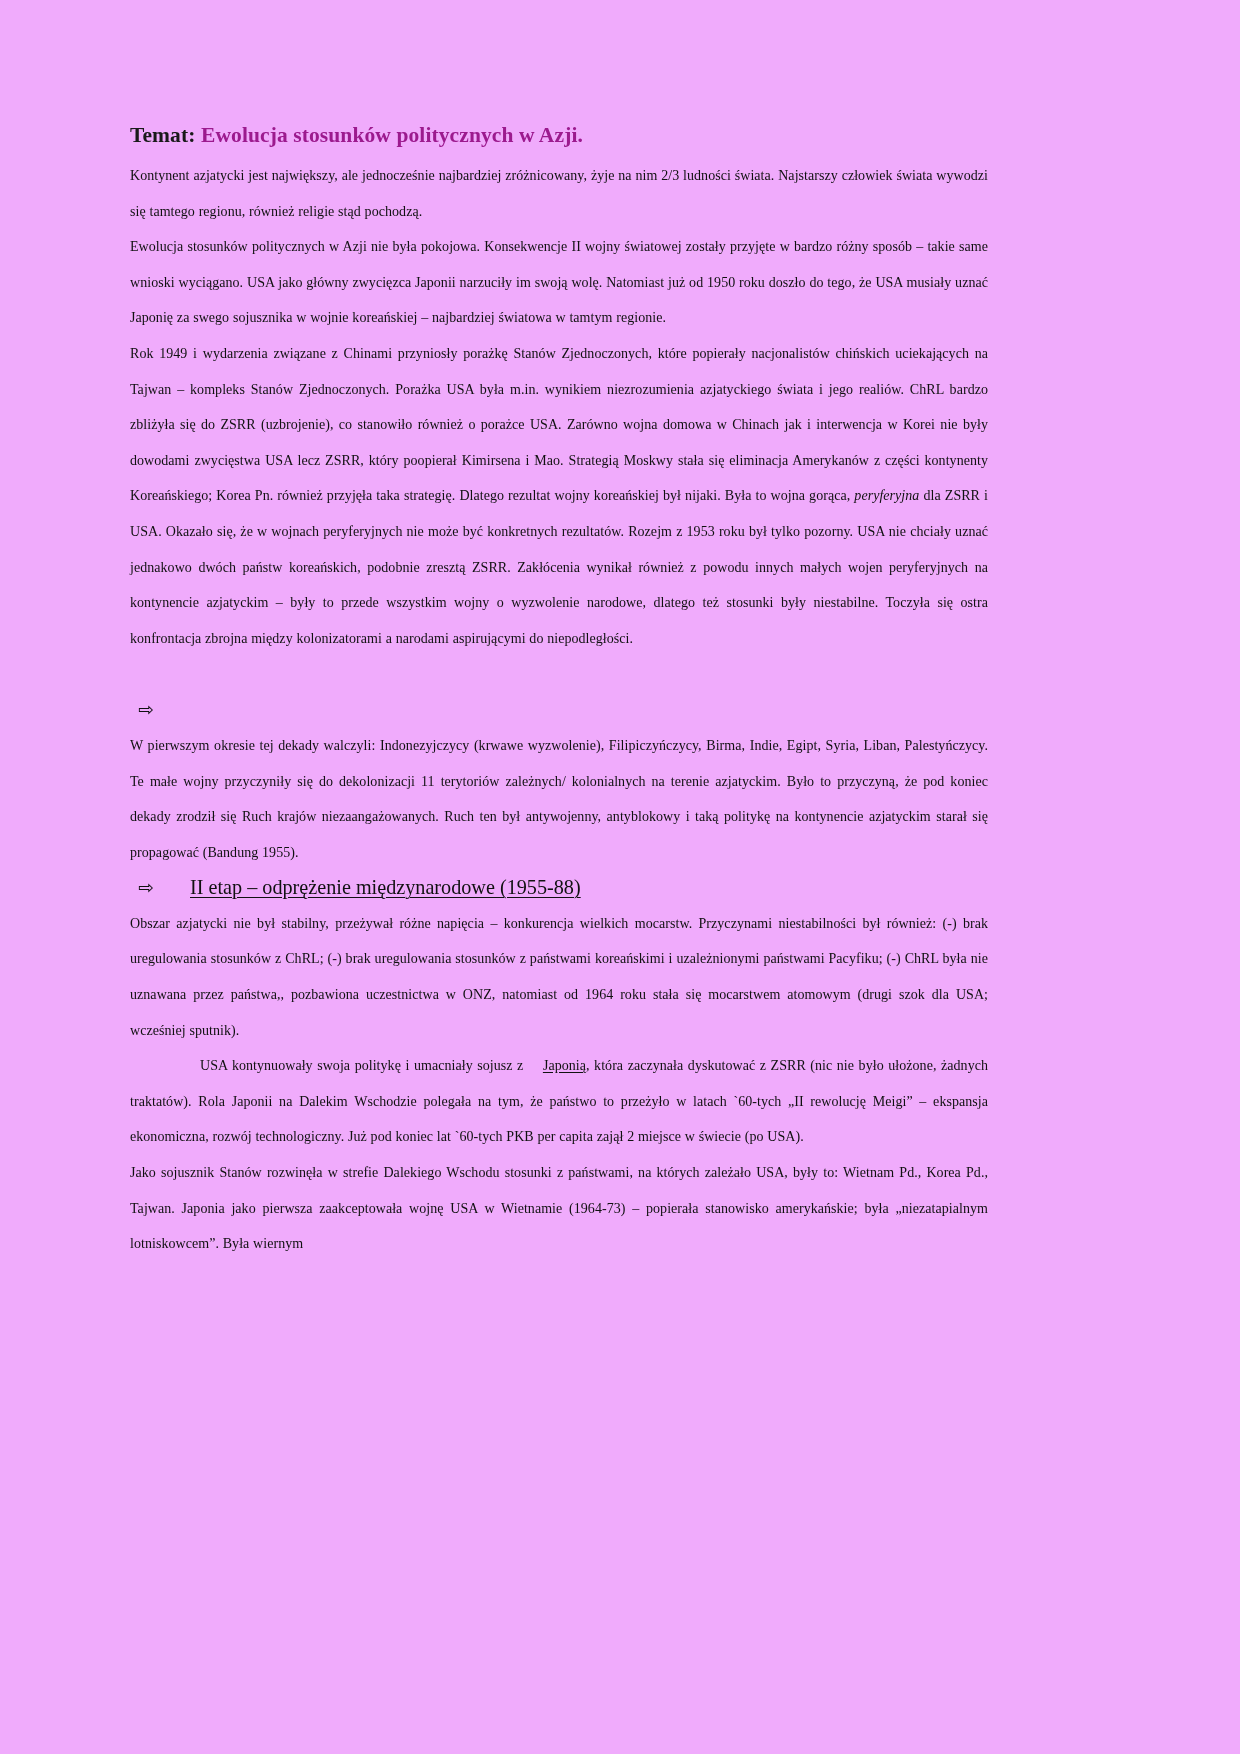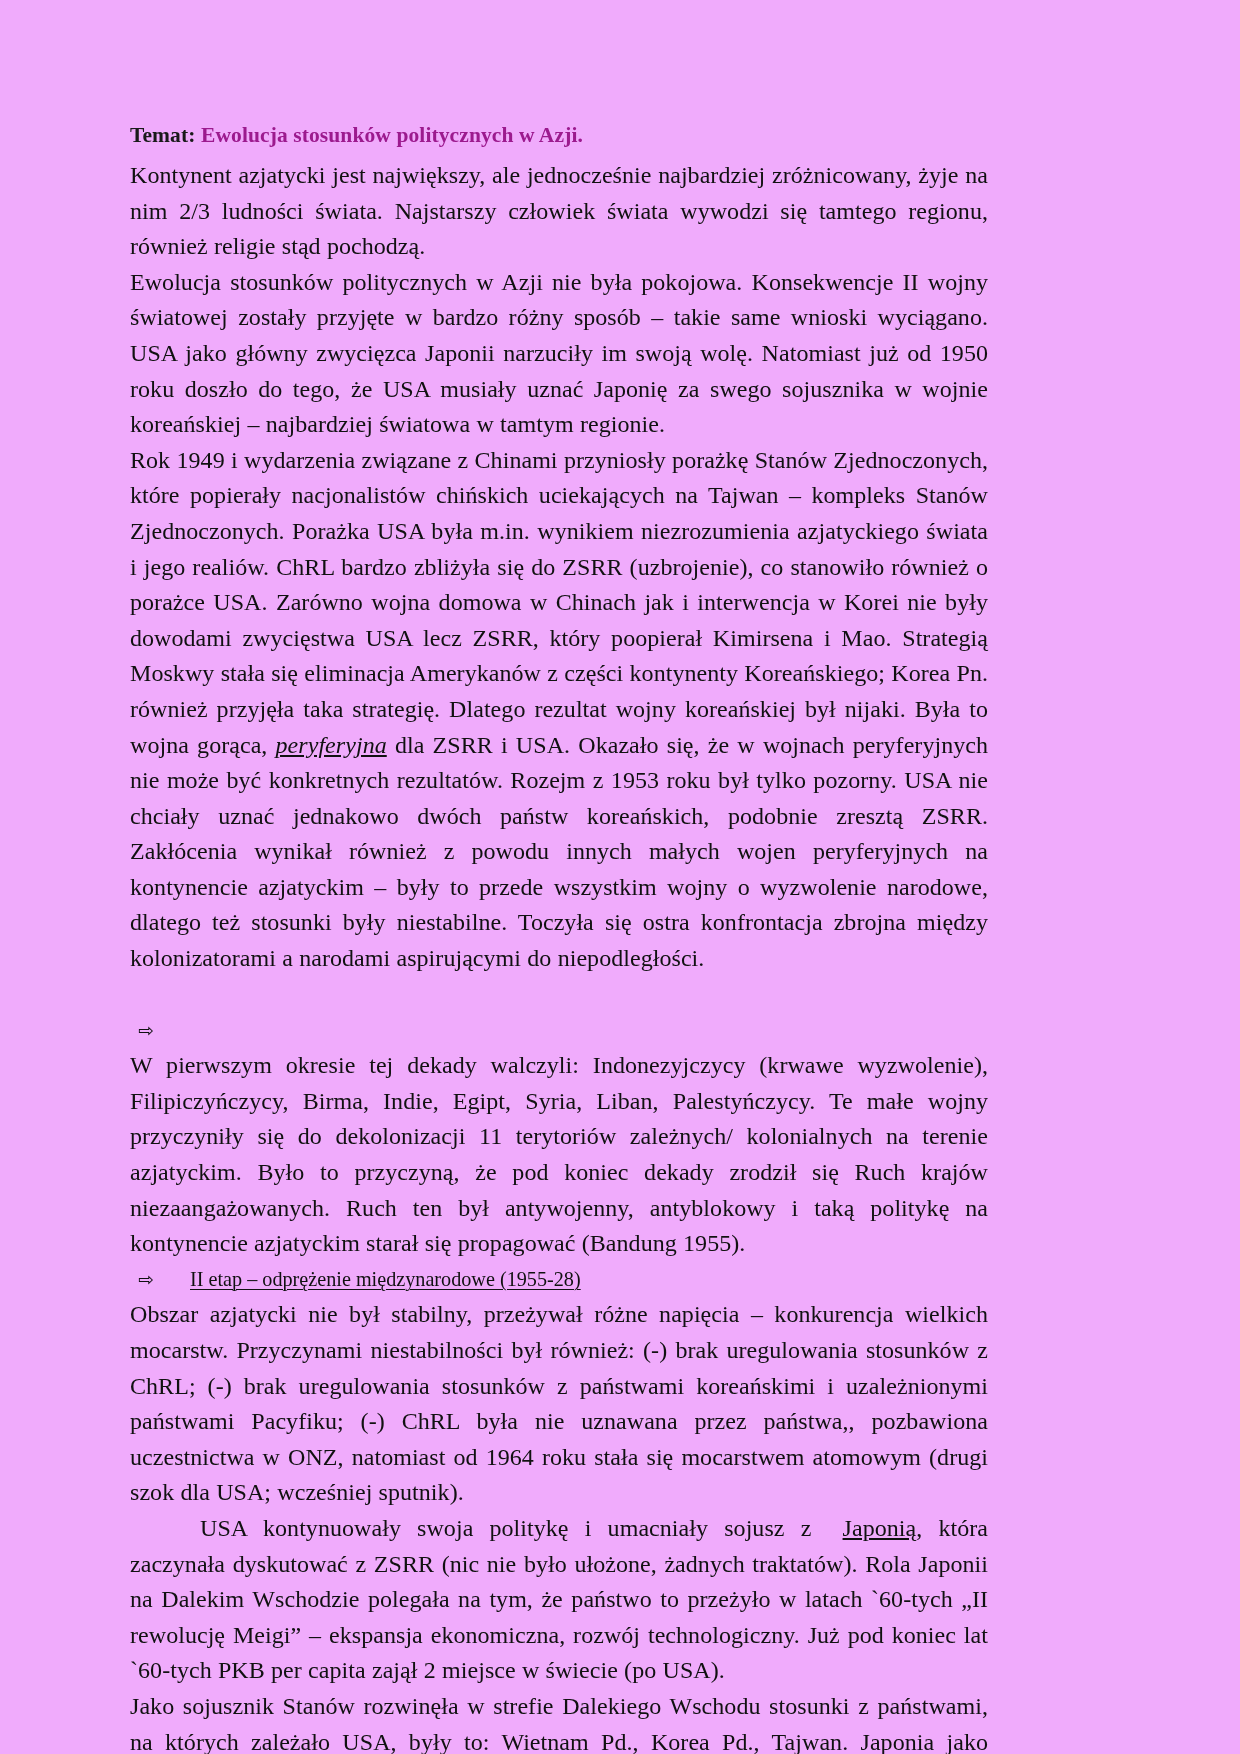--- a/index.html
+++ b/index.html
@@ -35,21 +35,21 @@
   .title-label {
     font-weight: bold;
     color: #1a1a1a;
   }
   .title-text {
     font-weight: bold;
     color: #9c1a8e;
   }
   p.para {
     margin: 0;
-    font-size: 24px;
+    font-size: 14px;
     line-height: 35.6px;
     text-align: justify;
     text-justify: inter-word;
     letter-spacing: 0.05px;
     word-spacing: 0.2px;
   }
   p.para.indent-first {
     text-indent: 70px;
   }
   .gap-md { height: 36px; }
@@ -68,21 +68,21 @@
     font-size: 19px;
     line-height: 35.6px;
     font-family: "DejaVu Sans", sans-serif;
   }
   .bullet-text {
     margin-left: 22px;
     text-decoration: underline;
     text-underline-offset: 3px;
     text-decoration-thickness: 1.4px;
   }
-  .it { font-style: italic; text-decoration: underline; }
+  .it { font-style: italic; }
   .ul { text-decoration: underline; text-underline-offset: 2px; margin-left: 15px; }
 </style>
 </head>
 <body>
 
 <div class="page">
   <div class="doc-body">
 
     <div class="title-line">
       <span class="title-label">Temat:</span>
@@ -100,21 +100,21 @@
     <div class="gap-md"></div>
 
     <div class="bullet-row">
       <span class="bullet-arrow">⇨</span>
     </div>
 
     <p class="para">W pierwszym okresie tej dekady walczyli: Indonezyjczycy (krwawe wyzwolenie), Filipiczyńczycy, Birma, Indie, Egipt, Syria, Liban, Palestyńczycy. Te małe wojny przyczyniły się do dekolonizacji 11 terytoriów zależnych/ kolonialnych na terenie azjatyckim. Było to przyczyną, że pod koniec dekady zrodził się Ruch krajów niezaangażowanych. Ruch ten był antywojenny, antyblokowy i taką politykę na kontynencie azjatyckim starał się propagować (Bandung 1955).</p>
 
     <div class="bullet-row">
       <span class="bullet-arrow">⇨</span>
-      <span class="bullet-text">II etap – odprężenie międzynarodowe (1955-28)</span>
+      <span class="bullet-text">II etap – odprężenie międzynarodowe (1955-88)</span>
     </div>
 
     <p class="para">Obszar azjatycki nie był stabilny, przeżywał różne napięcia – konkurencja wielkich mocarstw. Przyczynami niestabilności był również: (-) brak uregulowania stosunków z ChRL; (-) brak uregulowania stosunków z państwami koreańskimi i uzależnionymi państwami Pacyfiku; (-) ChRL była nie uznawana przez państwa,, pozbawiona uczestnictwa w ONZ, natomiast od 1964 roku stała się mocarstwem atomowym (drugi szok dla USA; wcześniej sputnik).</p>
 
     <p class="para indent-first">
       <span>USA kontynuowały swoja politykę i umacniały sojusz z </span><span class="ul">Japonią</span><span>, która zaczynała dyskutować z ZSRR (nic nie było ułożone, żadnych traktatów). Rola Japonii na Dalekim Wschodzie polegała na tym, że państwo to przeżyło w latach `60-tych „II rewolucję Meigi” – ekspansja ekonomiczna, rozwój technologiczny. Już pod koniec lat `60-tych PKB per capita zajął 2 miejsce w świecie (po USA).</span>
     </p>
 
     <p class="para">Jako sojusznik Stanów rozwinęła w strefie Dalekiego Wschodu stosunki z państwami, na których zależało USA, były to: Wietnam Pd., Korea Pd., Tajwan. Japonia jako pierwsza zaakceptowała wojnę USA w Wietnamie (1964-73) – popierała stanowisko amerykańskie; była „niezatapialnym lotniskowcem”. Była wiernym</p>
 

